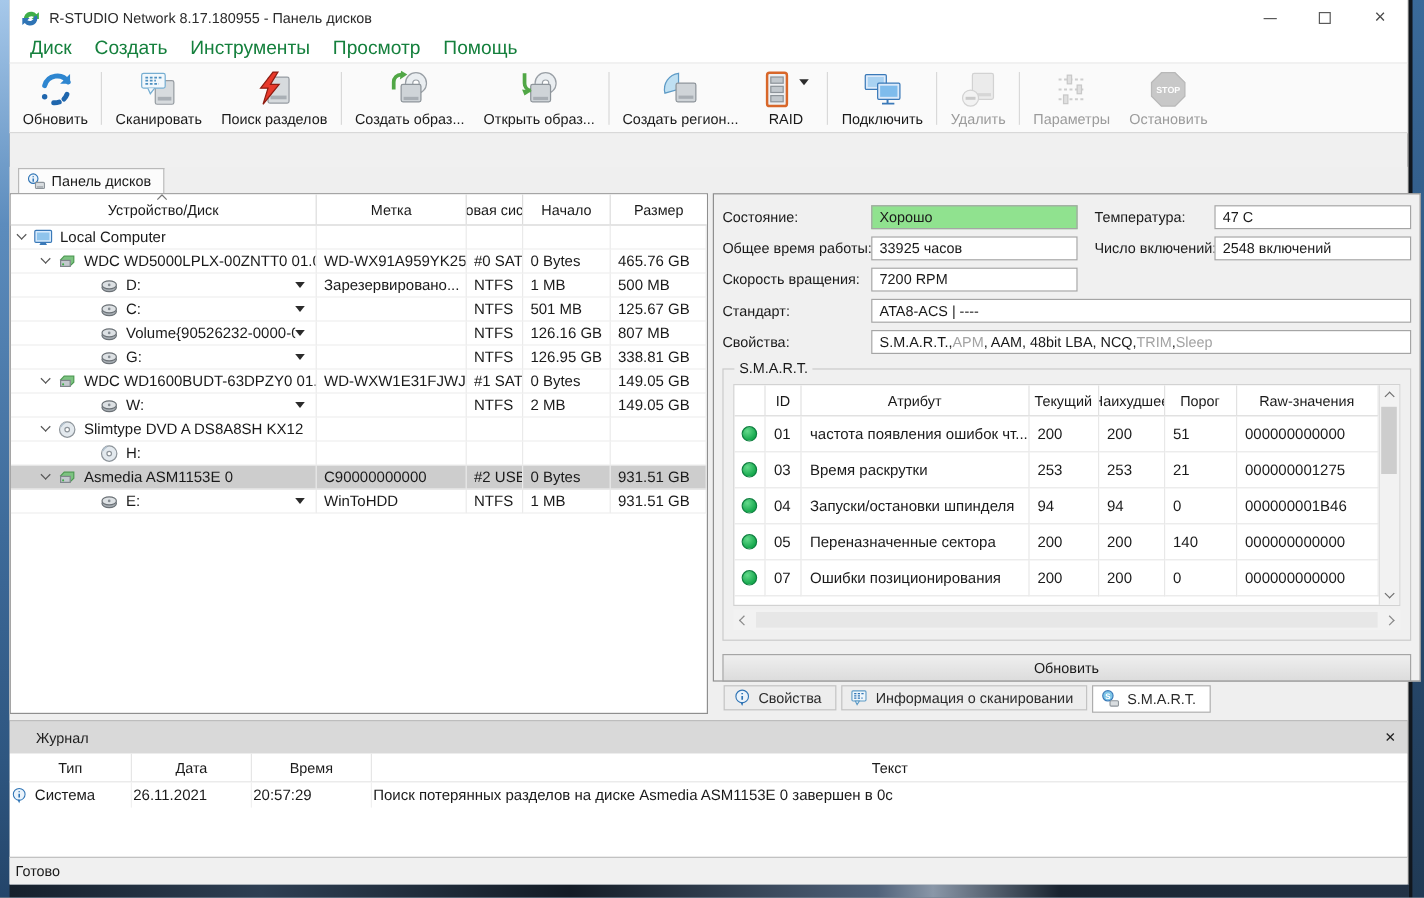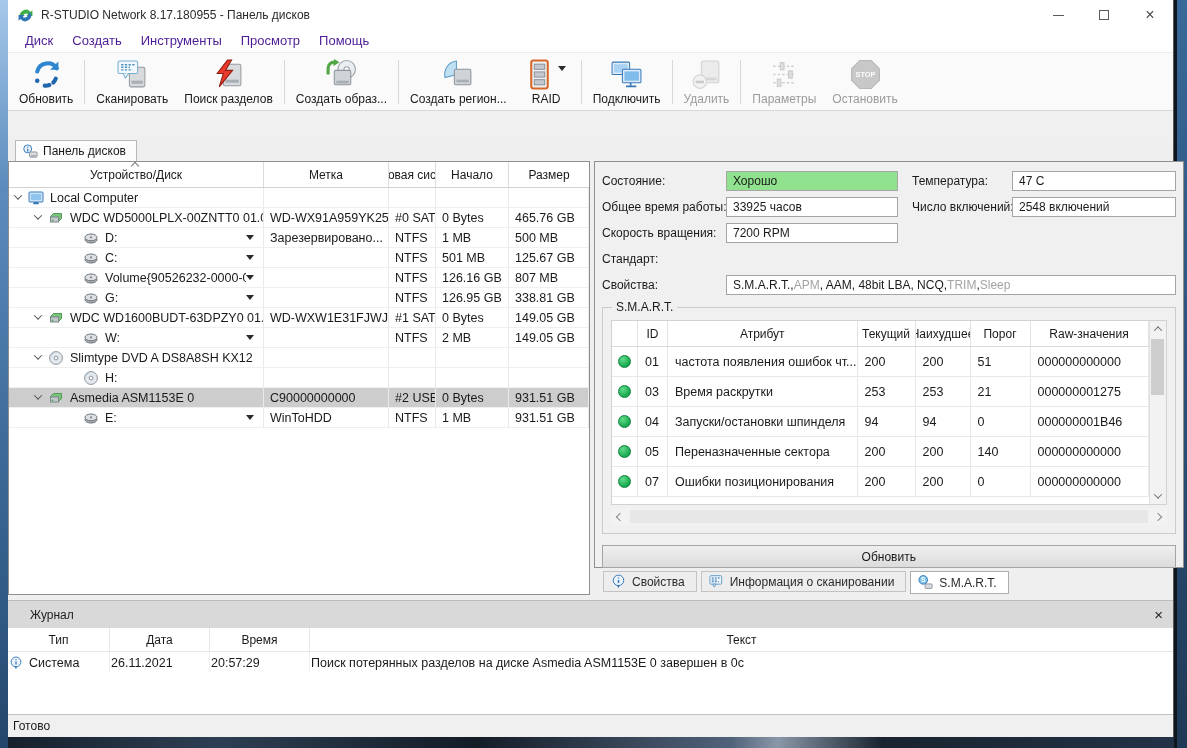--- a/index.html
+++ b/index.html
@@ -22,21 +22,21 @@
   .app-icon { width:17px; height:17px; flex:none; }
   .app-icon svg { width:100%; height:100%; display:block; }
   .title-text { font-size:12px; color:#2b2b2b; margin-left:7px; white-space:nowrap; }
   .win-controls { margin-left:auto; display:flex; height:100%; }
   .win-btn { width:46px; display:flex; align-items:center; justify-content:center; color:#5a5a5a; }
   .glyph-min { width:11px; height:1px; background:#5a5a5a; display:block; }
   .glyph-max { width:10px; height:10px; border:1px solid #5a5a5a; display:block; }
   .glyph-close { font-size:16px; line-height:1; color:#4a4a4a; }
 
   .menubar { height:22px; background:#fff; display:flex; align-items:center; padding-left:8px; flex:none; }
-  .menu-item { font-size:13px; color:#4c1d95; padding:2px 10px 3px 9px; white-space:nowrap; }
+  .menu-item { font-size:16px; color:#15803d; padding:2px 10px 3px 9px; white-space:nowrap; }
 
   .toolbar { height:59px; background:#fafafa; border-top:1px solid #ececec; border-bottom:1px solid #d8d8d8;
     display:flex; align-items:stretch; padding:2px 0 1px 3px; flex:none; }
   .tool-btn { display:flex; flex-direction:column; align-items:center; justify-content:flex-start;
     padding:3px 8px 2px; font-size:12px; color:#1a1a1a; white-space:nowrap; }
   .tool-btn .ticon { width:33px; height:33px; margin-bottom:1px; }
   .tool-btn .ticon svg { width:100%; height:100%; display:block; }
   .tool-btn.disabled { color:#9b9b9b; }
   .tool-btn.disabled .ticon { filter:grayscale(1) opacity(.55); }
   .tool-sep { width:1px; background:#d9d9d9; margin:5px 3px; flex:none; }
@@ -220,20 +220,33 @@
             <circle cx="21" cy="11" r="8.5" fill="#eaeef1" stroke="#9aa0a6"></circle>
             <circle cx="21" cy="11" r="2.6" fill="#fff" stroke="#9aa0a6"></circle>
             <rect x="9" y="12" width="16" height="14" rx="1.5" fill="#cfd4d8" stroke="#8d949a"></rect>
             <rect x="11" y="22" width="12" height="2.6" fill="#a8aeb4"></rect>
             <path d="M3 16v-6a6 6 0 0 1 6-6h1" fill="none" stroke="#51a746" stroke-width="3"></path>
             <path d="M14 4l-6 4 1-7z" fill="#51a746"></path>
           </svg>
         </span>
         <span>Создать образ...</span>
       </div>
+      <div class="tool-btn">
+        <span class="ticon">
+          <svg viewBox="0 0 32 32">
+            <circle cx="21" cy="11" r="8.5" fill="#eaeef1" stroke="#9aa0a6"></circle>
+            <circle cx="21" cy="11" r="2.6" fill="#fff" stroke="#9aa0a6"></circle>
+            <rect x="9" y="12" width="16" height="14" rx="1.5" fill="#cfd4d8" stroke="#8d949a"></rect>
+            <rect x="11" y="22" width="12" height="2.6" fill="#a8aeb4"></rect>
+            <path d="M4 3v8a6 6 0 0 0 5 6" fill="none" stroke="#51a746" stroke-width="3"></path>
+            <path d="M4 21l6-4-8-1z" fill="#51a746"></path>
+          </svg>
+        </span>
+        <span>Открыть образ...</span>
+      </div>
       <div class="tool-sep"></div>
       <div class="tool-btn">
         <span class="ticon">
           <svg viewBox="0 0 32 32">
             <path d="M14 3A13 13 0 0 0 3 19l11-3z" fill="#bfe0f2" stroke="#5e9bc6"></path>
             <rect x="12" y="11" width="16" height="15" rx="1.5" fill="#cfd4d8" stroke="#8d949a"></rect>
             <rect x="14" y="21" width="12" height="2.6" fill="#a8aeb4"></rect>
           </svg>
         </span>
         <span>Создать регион...</span>
@@ -548,20 +561,21 @@
           <span class="f-box w170">33925 часов</span>
           <span class="f-label2">Число включений:</span>
           <span class="f-box grow">2548 включений</span>
         </div>
         <div class="f-row">
           <span class="f-label">Скорость вращения:</span>
           <span class="f-box w170">7200 RPM</span>
         </div>
         <div class="f-row">
           <span class="f-label">Стандарт:</span>
+          <span class="f-box grow">ATA8-ACS | ----</span>
         </div>
         <div class="f-row">
           <span class="f-label">Свойства:</span>
           <span class="f-box grow" id="featuresBox">
               <span>S.M.A.R.T., </span>
               <span class="dim">APM</span>
               <span>, AAM, 48bit LBA, NCQ, </span>
               <span class="dim">TRIM</span>
               <span>, </span>
               <span class="dim">Sleep</span>

